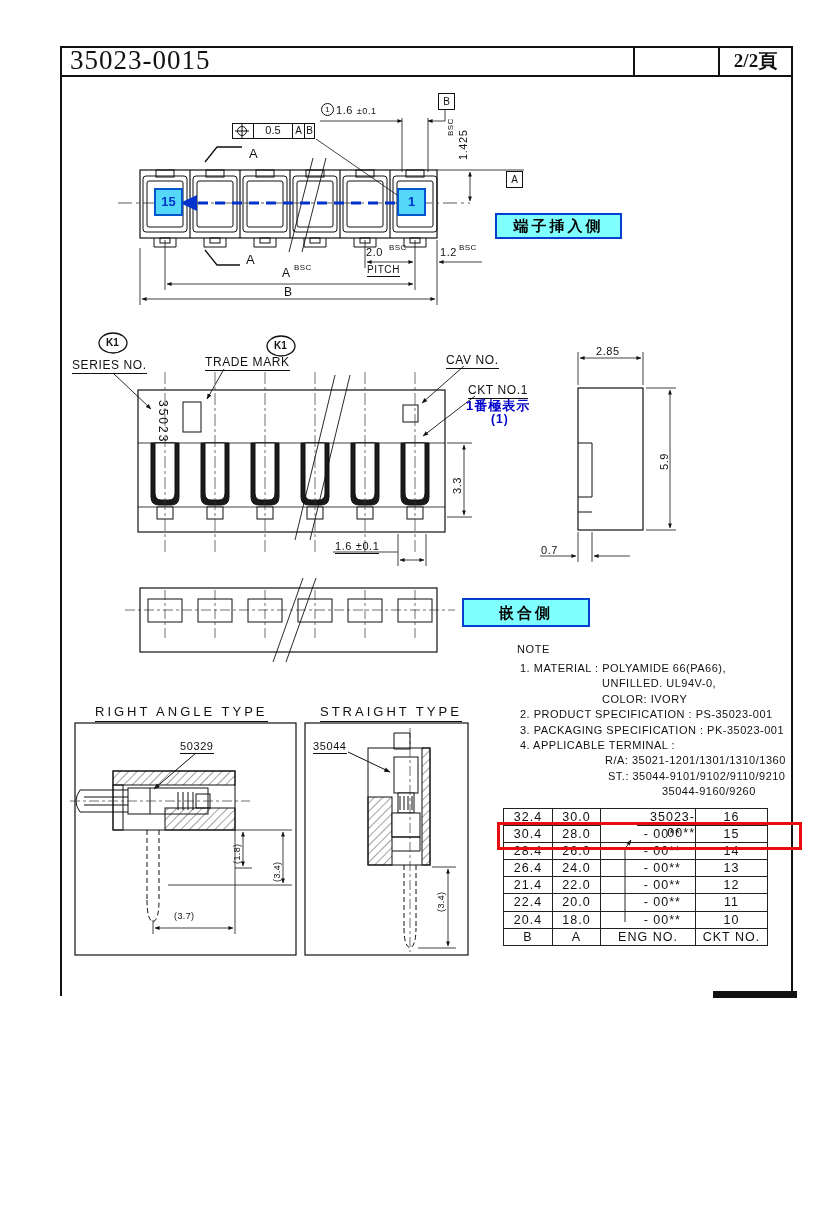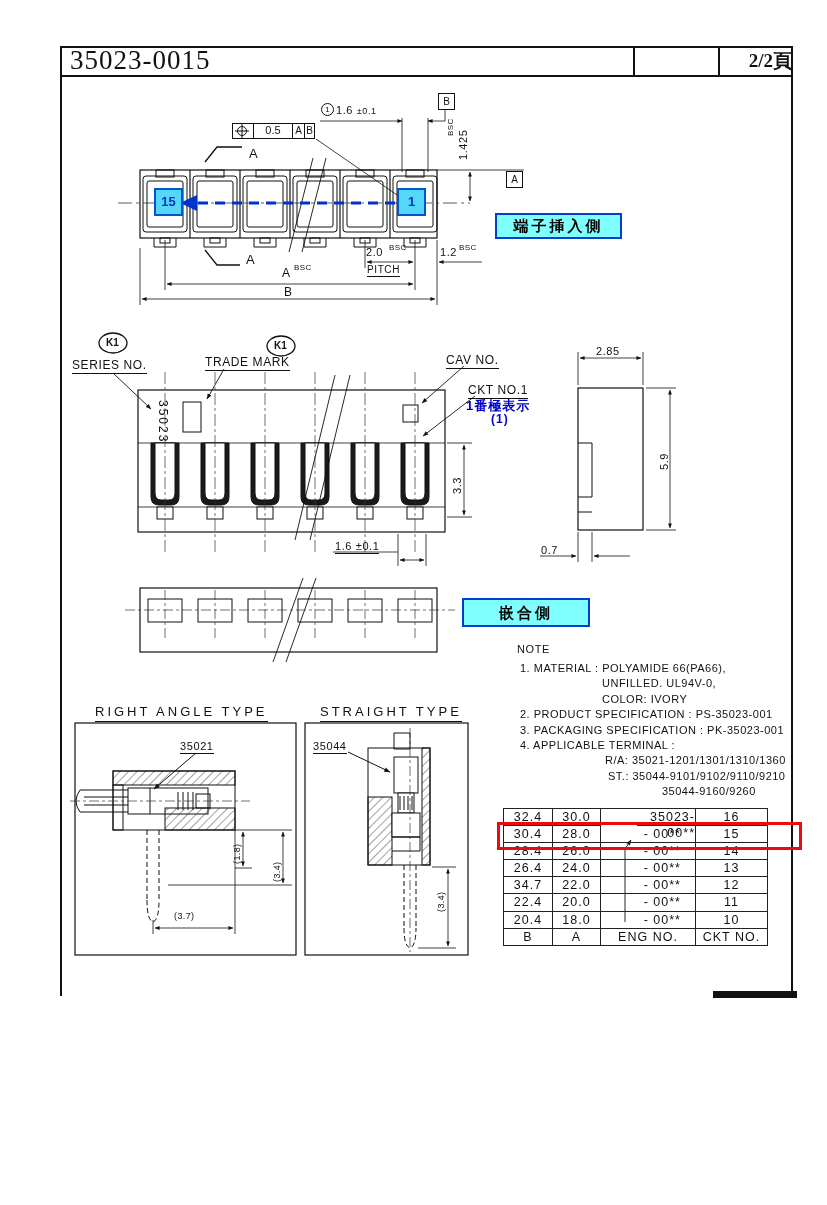--- a/index.html
+++ b/index.html
@@ -14,21 +14,21 @@
   .rotm90{transform:rotate(-90deg);transform-origin:0 0;}
   .dbox{position:absolute;width:15px;height:15px;border:1.5px solid #111;background:#fff;
         font-size:10px;text-align:center;line-height:15px;}
   .cyan-label{position:absolute;background:#80FFFF;border:2px solid #0040CC;color:#000000;
         font-weight:bold;font-size:15px;letter-spacing:3px;text-align:center;}
   .pos-box{position:absolute;background:#55D8F8;border:2px solid #0055CC;color:#0033CC;
         font-weight:bold;font-size:13px;text-align:center;}
   .blue-note{position:absolute;color:#0000CC;font-weight:bold;font-size:13px;letter-spacing:1px;white-space:nowrap;}
   .k1{position:absolute;font-size:10px;font-weight:bold;letter-spacing:0;}
   .title-num{position:absolute;font-family:"Liberation Serif",serif;font-size:27px;letter-spacing:1px;}
-  .page-num{position:absolute;font-family:"Liberation Serif",serif;font-weight:bold;font-size:19px;text-align:right;}
+  .page-num{position:absolute;font-family:"Liberation Serif",serif;font-weight:bold;font-size:19px;text-align:center;}
   .view-title{position:absolute;font-size:13px;letter-spacing:3px;border-bottom:1px solid #111;padding-bottom:2px;white-space:nowrap;}
   .frame-line{position:absolute;background:#111;}
   
   #size-table{position:absolute;left:503px;top:808px;display:grid;
      grid-template-columns:49px 48px 95px 72px;border-left:1.5px solid #222;border-top:1.5px solid #222;}
   #size-table .cell{height:16.1px;border-right:1.5px solid #222;border-bottom:1.5px solid #222;
      font-size:12.5px;letter-spacing:1px;text-align:center;line-height:16px;}
   #size-table .eng{text-align:right;padding-right:14px;}
   #size-table .eng0{text-align:right;padding-left:5px;margin-left:36px;}
   #hl-row{position:absolute;left:497px;top:822px;width:299px;height:22px;border:3px solid #E80C0C;background:transparent;}
@@ -366,21 +366,21 @@
   <div class="cad rotm90" style="left:451px;top:494px;">3.3</div>
   <div class="cad ul" style="left:335px;top:540px;">1.6 ±0.1</div>
   <div class="cyan-label" style="left:462px;top:598px;width:124px;height:25px;line-height:25px;">嵌合側</div>
 
   <div class="cad" style="left:596px;top:345px;">2.85</div>
   <div class="cad rotm90" style="left:658px;top:470px;">5.9</div>
   <div class="cad" style="left:541px;top:544px;">0.7</div>
 
   <div class="view-title" style="left:95px;top:704px;">RIGHT ANGLE TYPE</div>
   <div class="view-title" style="left:320px;top:704px;">STRAIGHT TYPE</div>
-  <div class="cad ul" style="left:180px;top:740px;">35021</div>
+  <div class="cad ul" style="left:180px;top:740px;">50329</div>
   <div class="cad ul" style="left:313px;top:740px;">35044</div>
   <div class="cad-sm rotm90" style="left:232px;top:864px;font-size:9px;">(1.8)</div>
   <div class="cad-sm rotm90" style="left:272px;top:882px;font-size:9px;">(3.4)</div>
   <div class="cad-sm" style="left:174px;top:911px;font-size:9px;">(3.7)</div>
   <div class="cad-sm rotm90" style="left:436px;top:912px;font-size:9px;">(3.4)</div>
 
   <div class="cad" style="left:517px;top:643px;">NOTE</div>
   <div class="abs" id="note-lines" style="left:520px;top:661px;">
       <div class="note-line" style="margin-left: 0px;">1. MATERIAL : POLYAMIDE 66(PA66),</div>
       <div class="note-line" style="margin-left: 82px;">UNFILLED. UL94V-0,</div>
@@ -403,21 +403,21 @@
       <div class="cell eng">- 00**</div>
       <div class="cell">15</div>
       <div class="cell">28.4</div>
       <div class="cell">26.0</div>
       <div class="cell eng">- 00**</div>
       <div class="cell">14</div>
       <div class="cell">26.4</div>
       <div class="cell">24.0</div>
       <div class="cell eng">- 00**</div>
       <div class="cell">13</div>
-      <div class="cell">34.7</div>
+      <div class="cell">21.4</div>
       <div class="cell">22.0</div>
       <div class="cell eng">- 00**</div>
       <div class="cell">12</div>
       <div class="cell">22.4</div>
       <div class="cell">20.0</div>
       <div class="cell eng">- 00**</div>
       <div class="cell">11</div>
       <div class="cell">20.4</div>
       <div class="cell">18.0</div>
       <div class="cell eng">- 00**</div>

